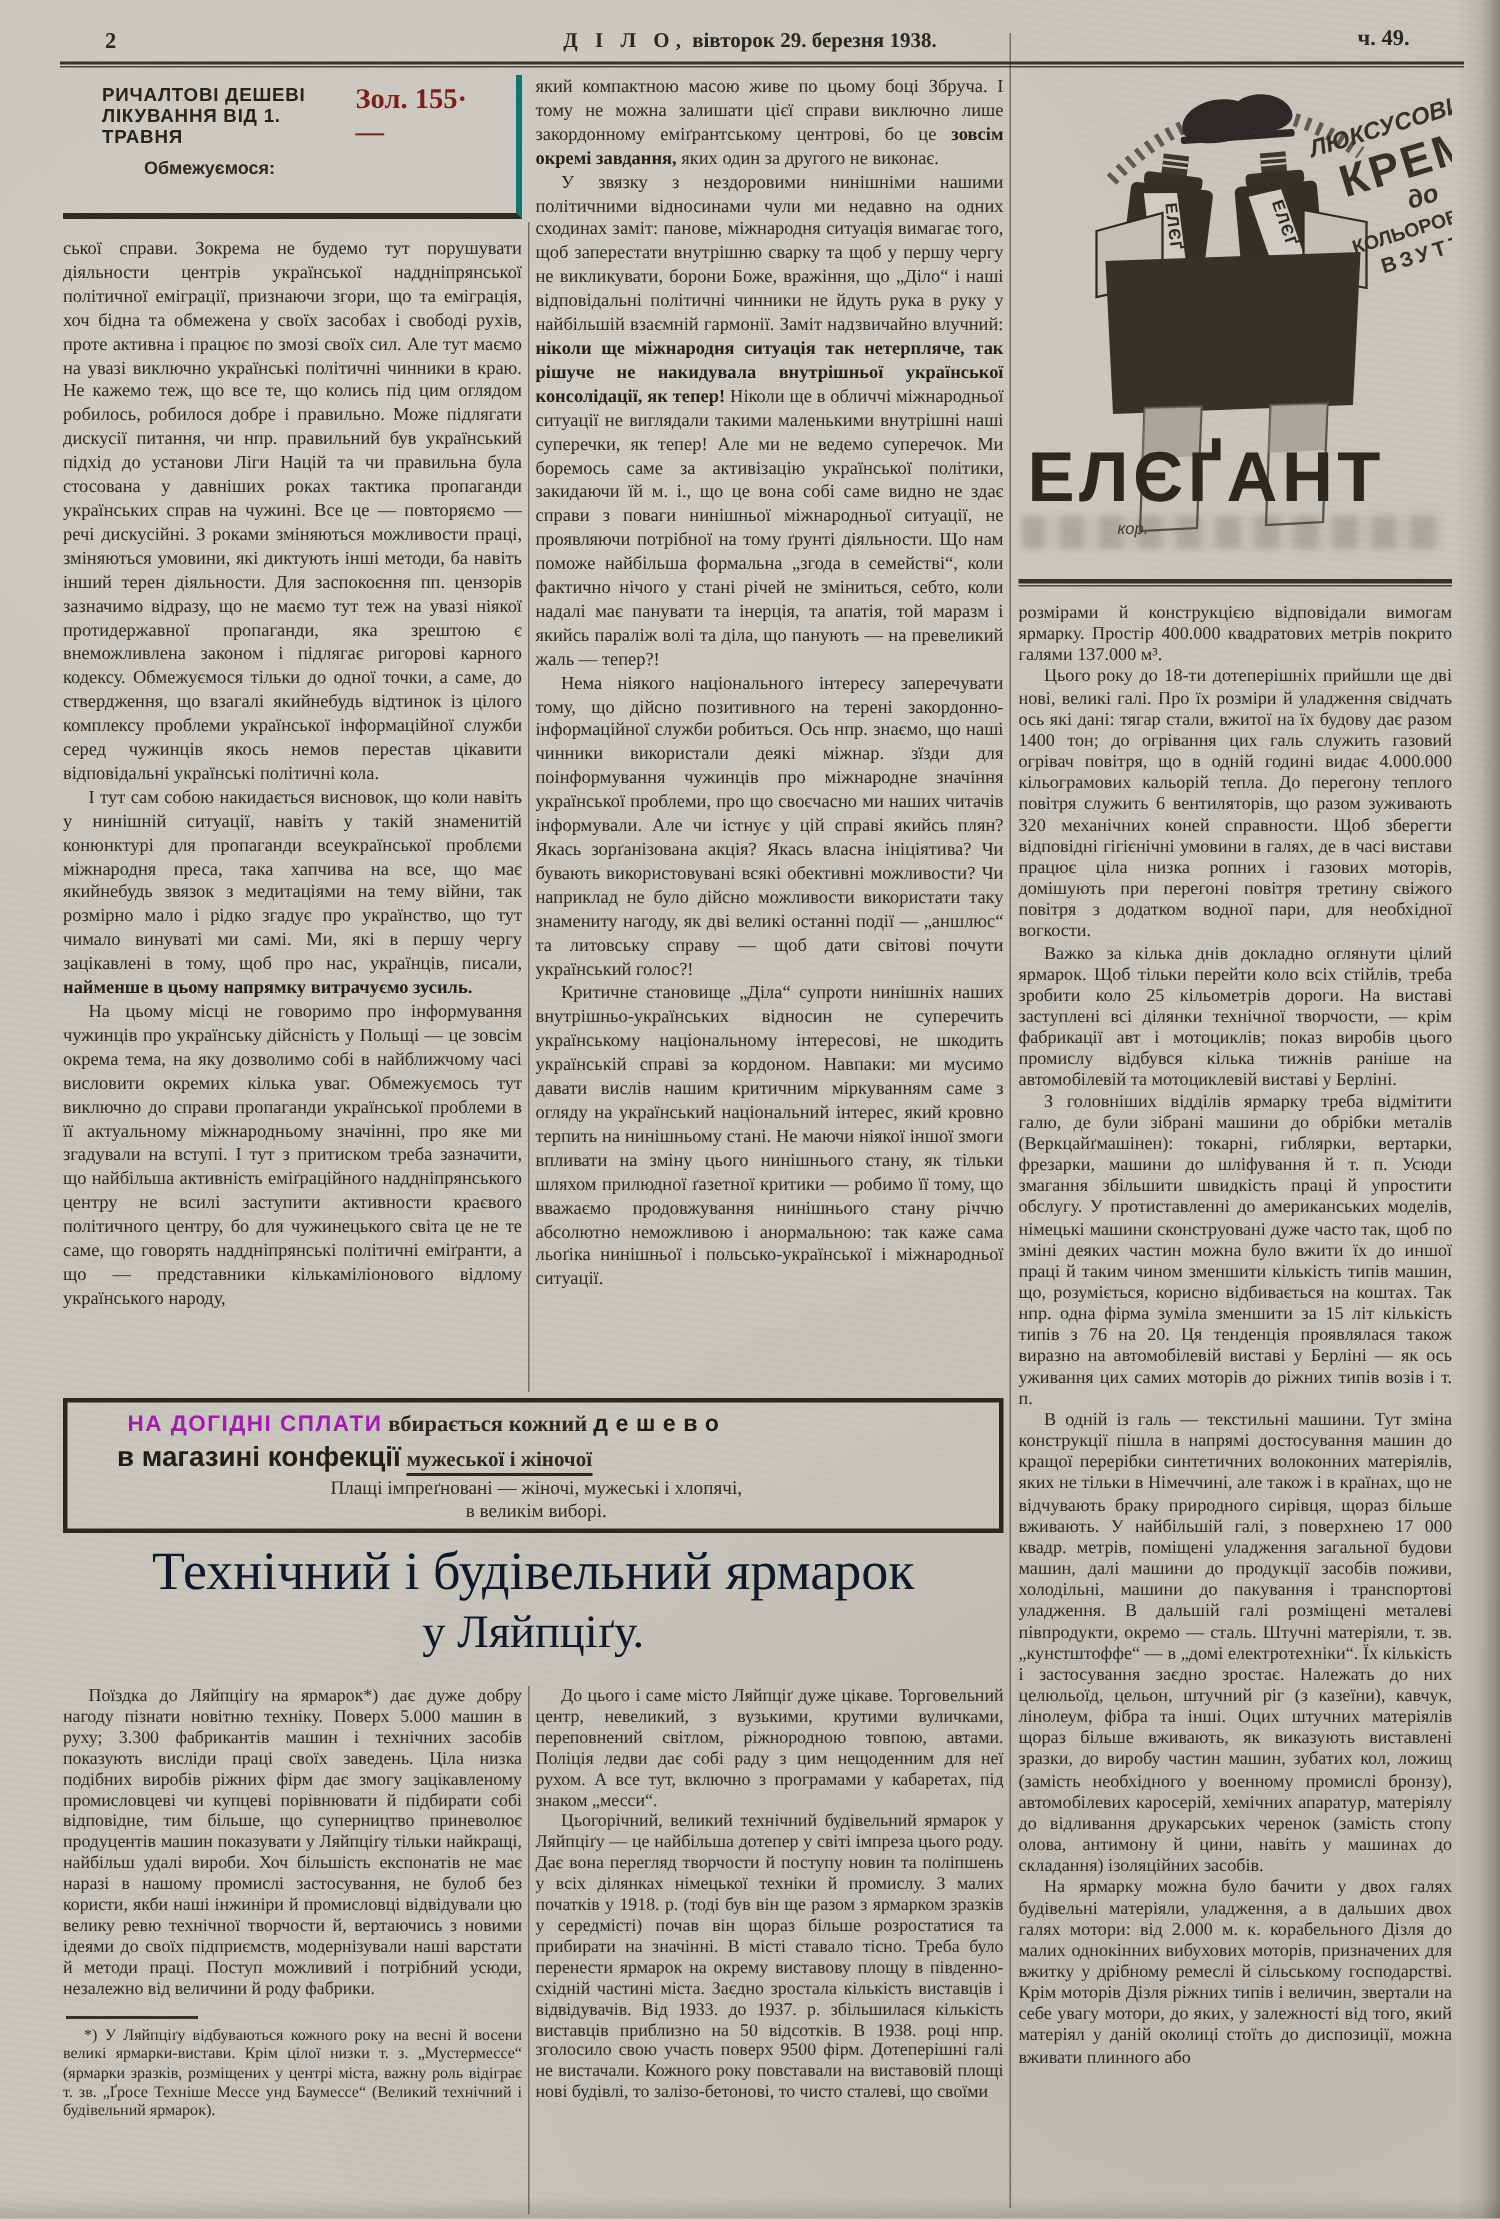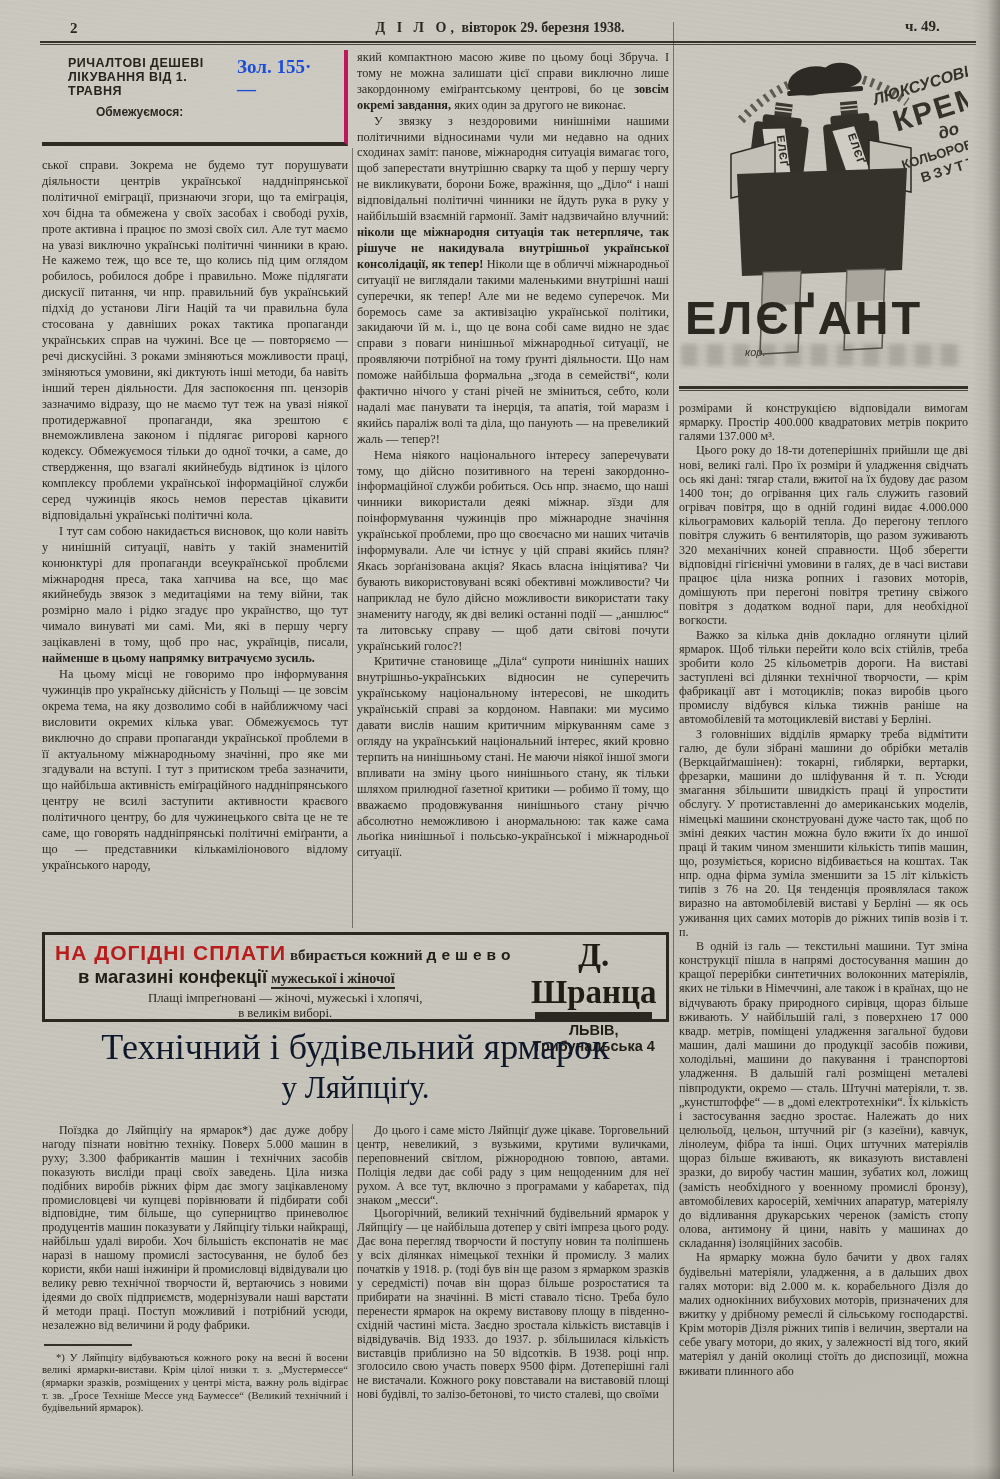--- a/index.html
+++ b/index.html
@@ -44,46 +44,46 @@
   .bt-right { font-size:12.1px; line-height:14.15px; }
   .bt-bottom { font-size:11.9px; line-height:13.9px; }
   b, .b { font-weight:bold; color:#231f1a; }
 
   
   .col-left  { left:42px;  top:50px; width:306px; }
   .col-mid   { left:357px; top:50px; width:312px; }
   .col-right { left:679px; top:22px; width:289px; }
 
   
-  .ad-ivonich { height:96px; border-right:4px solid #be185d; border-bottom:4px solid #2e2b25;
+  .ad-ivonich { height:96px; border-right:4px solid #0f766e; border-bottom:4px solid #2e2b25;
     padding:6px 8px 0 6px; font-family:"Liberation Sans", sans-serif; }
   .iv-row1 { display:flex; justify-content:space-between; align-items:flex-start; }
   .iv-lines { font-size:12.5px; font-weight:bold; letter-spacing:0.5px; line-height:14px; padding-left:20px; color:#27241e;}
-  .iv-price { font-size:19px; font-weight:bold; font-family:"Liberation Serif", serif; padding-right:10px; color:#1d4ed8;}
+  .iv-price { font-size:19px; font-weight:bold; font-family:"Liberation Serif", serif; padding-right:10px; color:#7f1d1d;}
   .iv-info { margin:5px 0 2px 48px; font-size:12px; font-weight:bold; }
   .iv-row2 { display:flex; align-items:baseline; justify-content:space-between; padding:0 8px 0 40px; }
   .iv-name { font-size:21px; font-weight:bold; letter-spacing:1.5px; color:#211e18; }
   .iv-code { font-size:10.5px; }
 
   .col-left .bt-main { margin-top:12px; }
 
   
   .ad-elegant { height:354px; position:relative; }
   .elegant-rule { margin-top:10px; height:5px; border-top:3px solid #34312a; border-bottom:1px solid #4a463e; }
   .col-right .bt-right { margin-top:10px; }
   .smudge { left:681px; top:344px; width:280px; height:22px;
     background:repeating-linear-gradient(90deg, rgba(70,66,58,0.22) 0 16px, rgba(70,66,58,0.05) 16px 26px);
     filter:blur(2px); border-radius:3px; }
 
   
   .ad-shranca { left:42px; top:932px; width:627px; height:90px;
     border:3px solid #2b2822; display:flex; background:rgba(255,255,255,0.04); }
   .sh-left { flex:1; padding:6px 6px 0 10px; }
   .sh-l1 { white-space:nowrap; }
-  .sh-b1 { font-family:"Liberation Sans", sans-serif; font-size:21px; font-weight:bold; letter-spacing:1px; color:#b91c1c;}
+  .sh-b1 { font-family:"Liberation Sans", sans-serif; font-size:15px; font-weight:bold; letter-spacing:1px; color:#a21caf;margin-left:30px;}
   .sh-m1 { font-size:15px; font-weight:bold; }
   .sh-sp { font-family:"Liberation Sans", sans-serif; font-size:15.5px; font-weight:bold; letter-spacing:5px; color:#211e18;}
   .sh-l2 { margin-top:1px; white-space:nowrap;margin-left:23px; }
   .sh-b2 { font-family:"Liberation Sans", sans-serif; font-size:18.5px; font-weight:bold; color:#211e18;}
   .sh-u2 { font-size:14px; font-weight:bold; border-bottom:2px solid #2b2822; padding-bottom:1px; }
   .sh-l3 { margin-top:3px; text-align:center; font-size:12.8px; }
   .sh-l4 { text-align:center; font-size:12.8px; }
   .sh-right { width:230px; text-align:center; padding-top:2px; }
   .sh-name { font-size:33px; font-weight:bold; color:#201d17; }
   .sh-bar { height:7px; background:#2b2822; margin:1px 14px 3px 14px; }
@@ -214,25 +214,20 @@
       <span class="sh-m1">вбирається кожний</span>
       <span class="sh-sp">дешево</span>
     </div>
     <div class="sh-l2">
       <span class="sh-b2">в магазині конфекції</span>
       <span class="sh-u2">мужеської і жіночої</span>
     </div>
     <div class="sh-l3">Плащі імпреґновані — жіночі, мужеські і хлопячі,</div>
     <div class="sh-l4">в великім виборі.</div>
   </div>
-  <div class="sh-right">
-    <div class="sh-name">Д. Шранца</div>
-    <div class="sh-bar"></div>
-    <div class="sh-addr">ЛЬВІВ, Трибунальська 4</div>
-  </div>
 </div>
 
 <div class="abs a2-title">
   <div class="a2-t1">Технічний і будівельний ярмарок</div>
   <div class="a2-t2">у Ляйпціґу.</div>
 </div>
 
 <div class="abs a2-col1">
   <div class="bt bt-bottom">
     <p>Поїздка до Ляйпціґу на ярмарок*) дає дуже добру нагоду пізнати новітню техніку. Поверх 5.000 машин в руху; 3.300 фабрикантів машин і технічних засобів показують висліди праці своїх заведень. Ціла низка подібних виробів ріжних фірм дає змогу зацікавленому промисловцеві чи купцеві порівнювати й підбирати собі відповідне, тим більше, що суперництво приневолює продуцентів машин показувати у Ляйпціґу тільки найкращі, найбільш удалі вироби. Хоч більшість експонатів не має наразі в нашому промислі застосування, не булоб без користи, якби наші інжиніри й промисловці відвідували цю велику ревю технічної творчости й, вертаючись з новими ідеями до своїх підприємств, модернізували наші варстати й методи праці. Поступ можливий і потрібний усюди, незалежно від величини й роду фабрики.</p>

